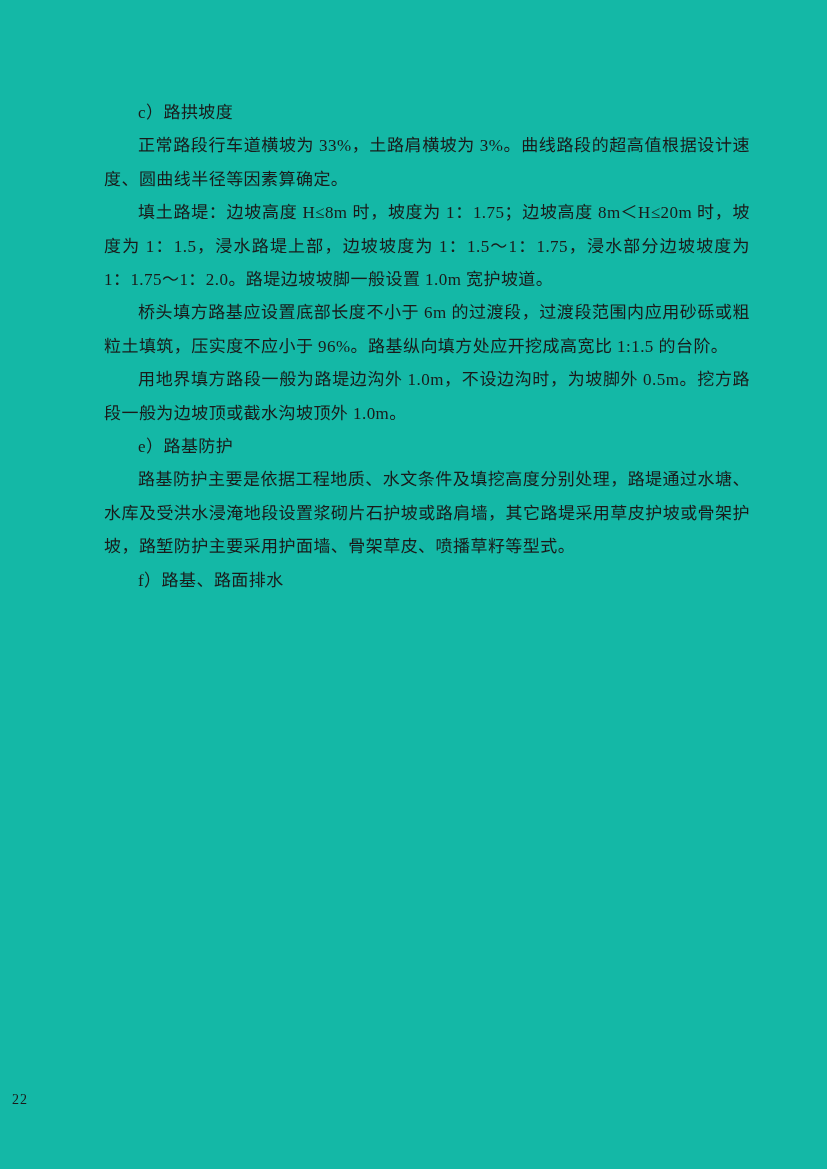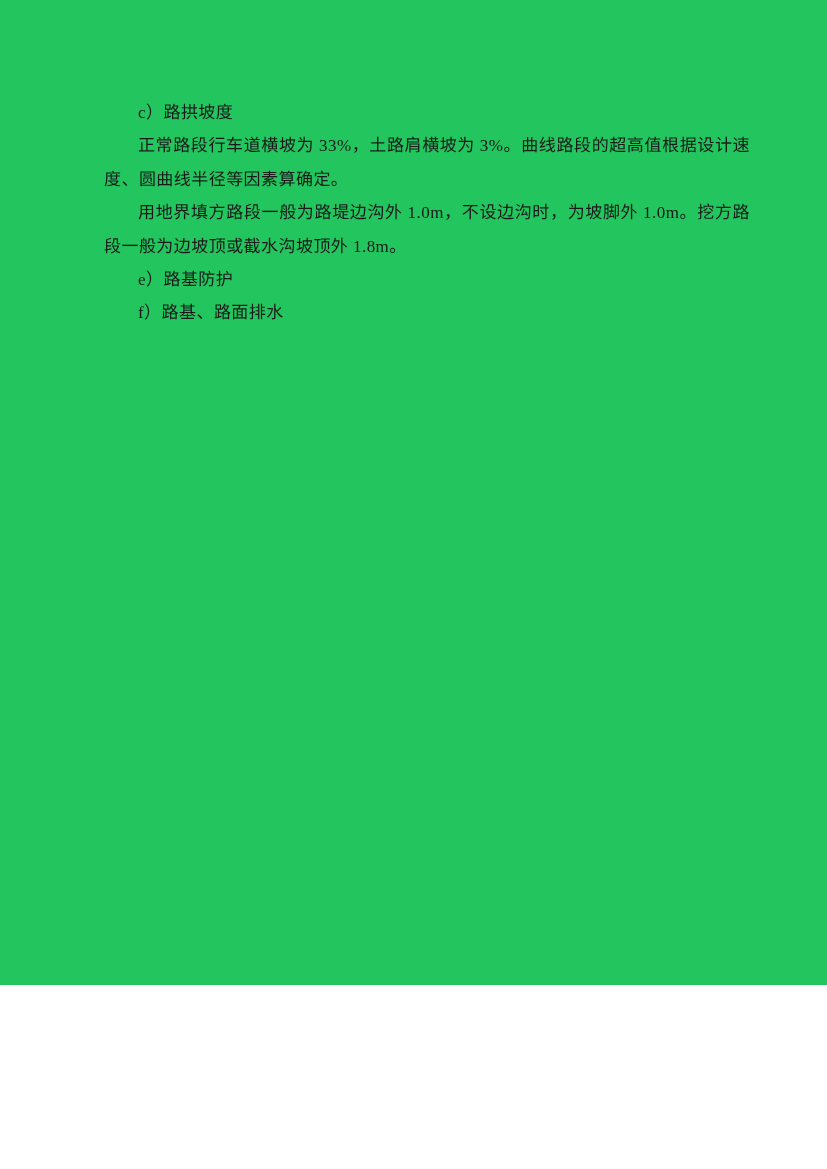--- a/index.html
+++ b/index.html
@@ -3,22 +3,22 @@
 <meta charset="utf-8">
 <style>
   html, body {
     margin: 0;
     padding: 0;
     background: #ffffff;
   }
   .page {
     position: relative;
     width: 827px;
-    height: 985px;
-    background: #22c55e;
+    height: 1169px;
+    background: #14b8a6;
     overflow: hidden;
     font-family: "Liberation Serif", "DejaVu Serif", serif;
     color: #1a1a1a;
   }
   .content {
     position: absolute;
     left: 104px;
     top: 96px;
     width: 646px;
   }
@@ -48,20 +48,23 @@
     color: #1a1a1a;
   }
 </style>
 </head>
 <body>
 
 <div class="page">
   <div class="content">
     <p class="para heading">c）路拱坡度</p>
     <p class="para body">正常路段行车道横坡为 33%，土路肩横坡为 3%。曲线路段的超高值根据设计速度、圆曲线半径等因素算确定。</p>
-    <p class="para body">用地界填方路段一般为路堤边沟外 1.0m，不设边沟时，为坡脚外 1.0m。挖方路段一般为边坡顶或截水沟坡顶外 1.8m。</p>
+    <p class="para body">填土路堤：边坡高度 H≤8m 时，坡度为 1：1.75；边坡高度 8m＜H≤20m 时，坡度为 1：1.5，浸水路堤上部，边坡坡度为 1：1.5～1：1.75，浸水部分边坡坡度为 1：1.75～1：2.0。路堤边坡坡脚一般设置 1.0m 宽护坡道。</p>
+    <p class="para body">桥头填方路基应设置底部长度不小于 6m 的过渡段，过渡段范围内应用砂砾或粗粒土填筑，压实度不应小于 96%。路基纵向填方处应开挖成高宽比 1:1.5 的台阶。</p>
+    <p class="para body">用地界填方路段一般为路堤边沟外 1.0m，不设边沟时，为坡脚外 0.5m。挖方路段一般为边坡顶或截水沟坡顶外 1.0m。</p>
     <p class="para heading">e）路基防护</p>
+    <p class="para body">路基防护主要是依据工程地质、水文条件及填挖高度分别处理，路堤通过水塘、水库及受洪水浸淹地段设置浆砌片石护坡或路肩墙，其它路堤采用草皮护坡或骨架护坡，路堑防护主要采用护面墙、骨架草皮、喷播草籽等型式。</p>
     <p class="para heading">f）路基、路面排水</p>
   </div>
   <div class="page-footer">
     <span class="page-number">22</span>
   </div>
 </div>
 
 </body></html>

